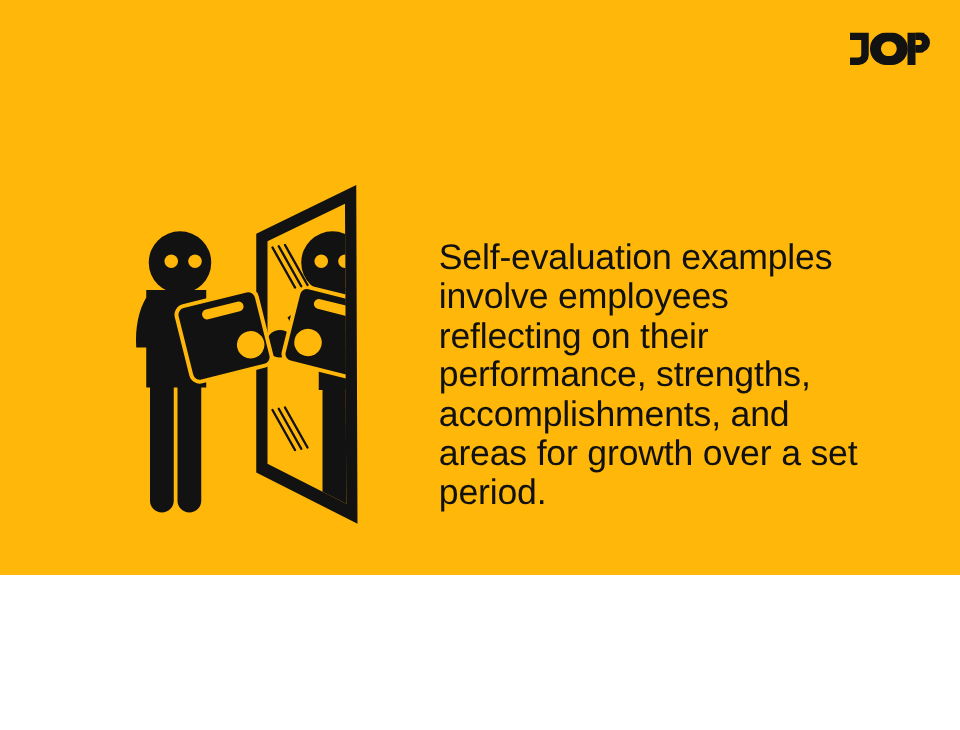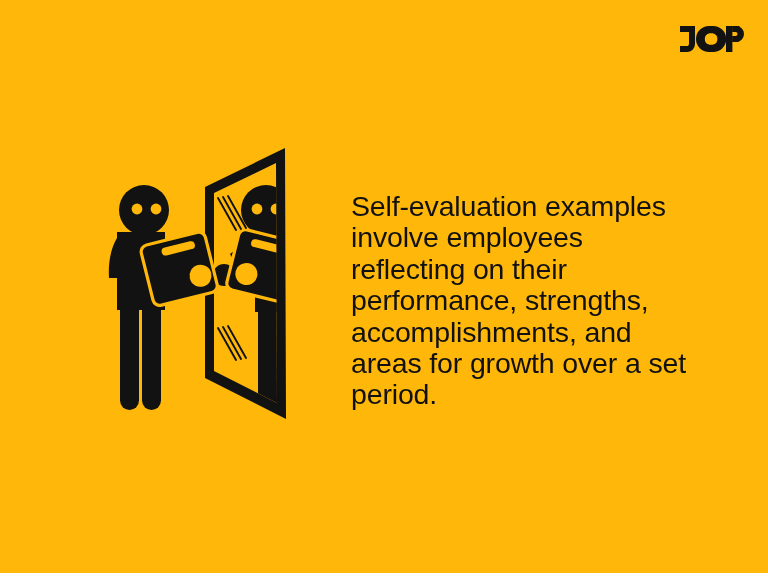--- a/index.html
+++ b/index.html
@@ -3,21 +3,21 @@
 <meta charset="utf-8">
 <style>
   * { margin:0; padding:0; box-sizing:border-box; }
   html, body {
     width:768px; height:584px;
     overflow:hidden;
     font-family:"Liberation Sans", sans-serif;
   }
   #stage {
     position:relative;
-    width:768px; height:573px;
+    width:768px; height:460px;
     background:#FFB80A;
   }
 
   
   #logo {
     position:absolute;
     top:26px; right:24px;
     width:64px; height:26px;
   }
 

